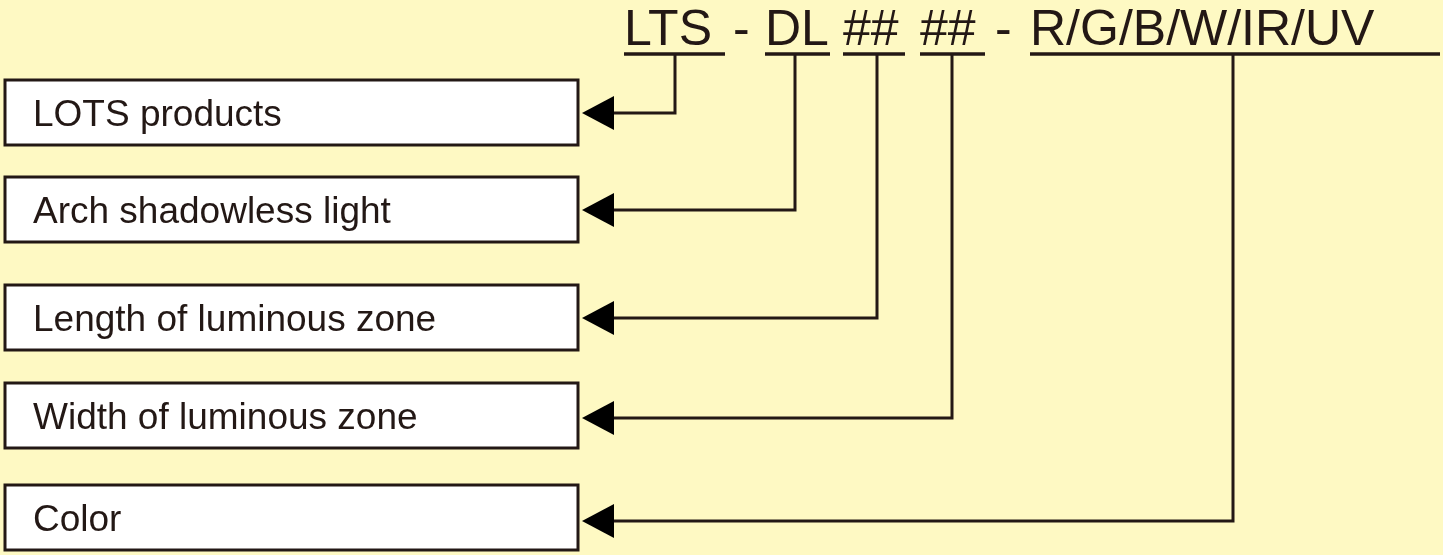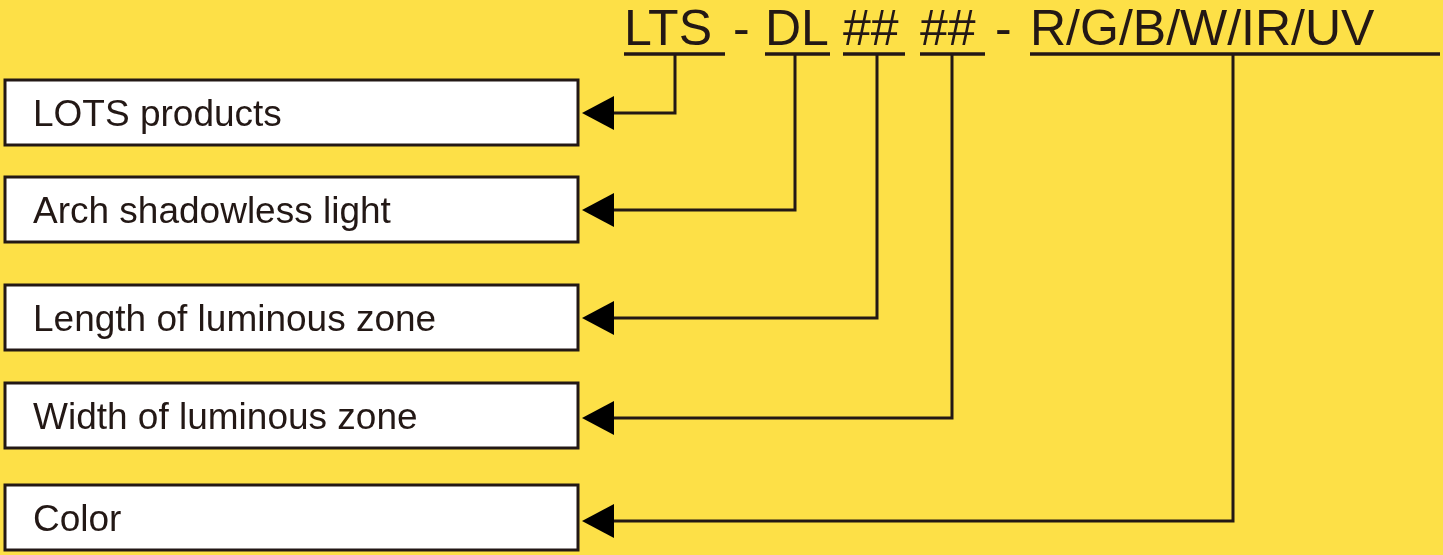--- a/index.html
+++ b/index.html
@@ -8,21 +8,21 @@
     padding: 0;
     background: #ffffff;
   }
   body {
     font-family: "Liberation Sans", sans-serif;
   }
   #stage {
     position: relative;
     width: 1443px;
     height: 555px;
-    background: #fde047;
+    background: #fef9c3;
     overflow: hidden;
   }
   #stage svg {
     position: absolute;
     left: 0;
     top: 0;
     width: 1443px;
     height: 555px;
     display: block;
   }

